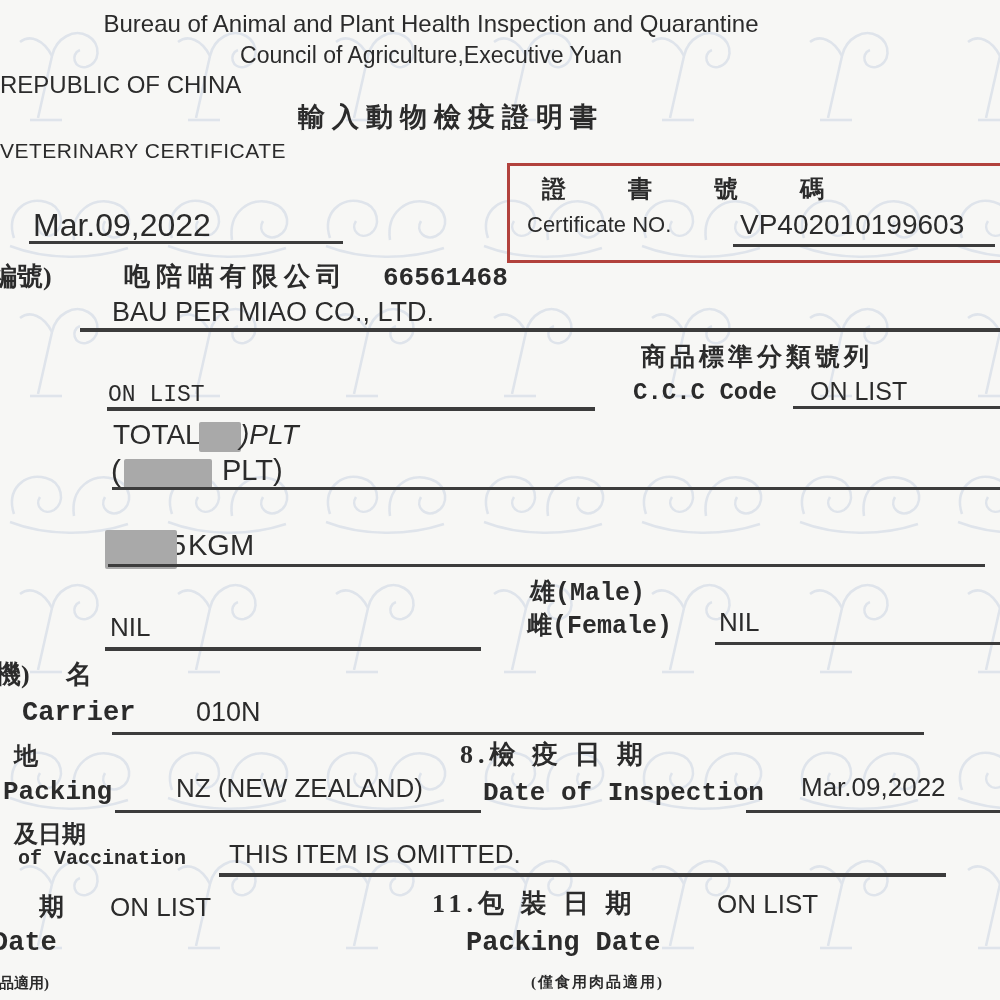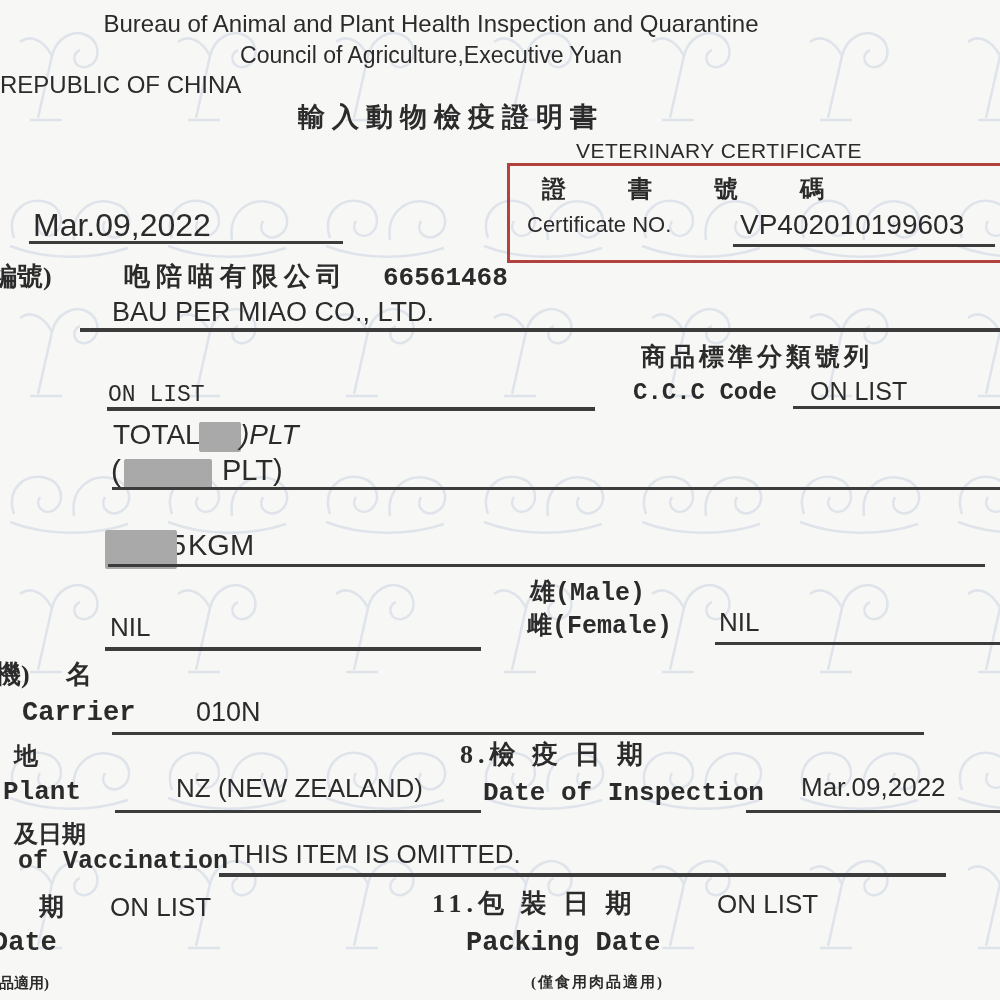--- a/index.html
+++ b/index.html
@@ -35,21 +35,21 @@
         </g>
       </pattern>
     </defs>
     <rect x="0" y="0" width="1000" height="1000" fill="url(#wmtile)"></rect>
   </svg>
 
   <div class="t sans fg" style="left:0;top:12px;width:862px;text-align:center;font-size:24px;">Bureau of Animal and Plant Health Inspection and Quarantine</div>
   <div class="t sans fg" style="left:0;top:44px;width:862px;text-align:center;font-size:23px;">Council of Agriculture,Executive Yuan</div>
   <div class="t sans fg" style="left:0;top:73px;width:862px;font-size:24px;">REPUBLIC OF CHINA</div>
   <div class="t zh fg" style="left:0;top:104px;width:880px;text-align:center;font-size:27px;letter-spacing:7px;">輸入動物檢疫證明書</div>
-  <div class="t sans fg" style="left:0;top:140px;width:862px;text-align:right;font-size:21px;letter-spacing:0.5px;">VETERINARY CERTIFICATE</div>
+  <div class="t sans fg" style="left:0;top:140px;width:862px;text-align:left;font-size:21px;letter-spacing:0.5px;">VETERINARY CERTIFICATE</div>
 
   <div class="certbox fg"></div>
   <div class="t zh fg" style="left:531px;top:177px;font-size:24px;letter-spacing:28px;">證 書 號 碼</div>
   <div class="t sans fg" style="left:527px;top:214px;font-size:22px;">Certificate NO.</div>
   <div class="t sans fg" style="left:740px;top:211px;font-size:28px;">VP402010199603</div>
   <div class="rule fg" style="left:733px;top:244px;width:262px;"></div>
 
   <div class="t sans fg" style="left:33px;top:209px;font-size:32px;">Mar.09,2022</div>
   <div class="rule fg" style="left:29px;top:241px;width:314px;"></div>
 
@@ -87,29 +87,29 @@
   <div class="rule fg" style="left:715px;top:642px;width:285px;"></div>
 
   <div class="t zh fg" style="left:-16px;top:662px;font-size:26px;">機)</div>
   <div class="t zh fg" style="left:55px;top:662px;font-size:26px;">名</div>
   <div class="t mono fg" style="left:22px;top:700px;font-size:27px;">Carrier</div>
   <div class="t sans fg" style="left:196px;top:699px;font-size:27px;text-align:right;">010N</div>
   <div class="rule fg" style="left:112px;top:732px;width:812px;"></div>
 
   <div class="t zh fg" style="left:3px;top:744px;font-size:24px;">地</div>
   <div class="t zh fg" style="left:449px;top:742px;font-size:26px;letter-spacing:5px;">8.檢 疫 日 期</div>
-  <div class="t mono fg" style="left:3px;top:779px;font-size:26px;">Plant</div>
+  <div class="t mono fg" style="left:3px;top:779px;font-size:26px;">Packing</div>
   <div class="t sans fg" style="left:176px;top:775px;font-size:26px;">NZ (NEW ZEALAND)</div>
   <div class="rule fg" style="left:115px;top:810px;width:366px;"></div>
   <div class="t mono fg" style="left:483px;top:780px;font-size:26px;">Date of Inspection</div>
   <div class="t sans fg" style="left:801px;top:774px;font-size:26px;">Mar.09,2022</div>
   <div class="rule fg" style="left:746px;top:810px;width:254px;"></div>
 
   <div class="t zh fg" style="left:3px;top:822px;font-size:24px;">及日期</div>
-  <div class="t mono fg" style="left:18px;top:849px;font-size:25px;">of Vaccination</div>
+  <div class="t mono fg" style="left:18px;top:849px;font-size:20px;">of Vaccination</div>
   <div class="t sans fg" style="left:229px;top:841px;font-size:26px;">THIS ITEM IS OMITTED.</div>
   <div class="rule fg" style="left:219px;top:873px;width:727px;height:4px;"></div>
 
   <div class="t zh fg" style="left:28px;top:894px;font-size:25px;">期</div>
   <div class="t sans fg" style="left:110px;top:894px;font-size:26px;">ON LIST</div>
   <div class="t zh fg" style="left:421px;top:891px;font-size:26px;letter-spacing:5px;">11.包 裝 日 期</div>
   <div class="t sans fg" style="left:717px;top:891px;font-size:26px;">ON LIST</div>
   <div class="t mono fg" style="left:-8px;top:930px;font-size:27px;">Date</div>
   <div class="t mono fg" style="left:466px;top:930px;font-size:27px;">Packing Date</div>
 

